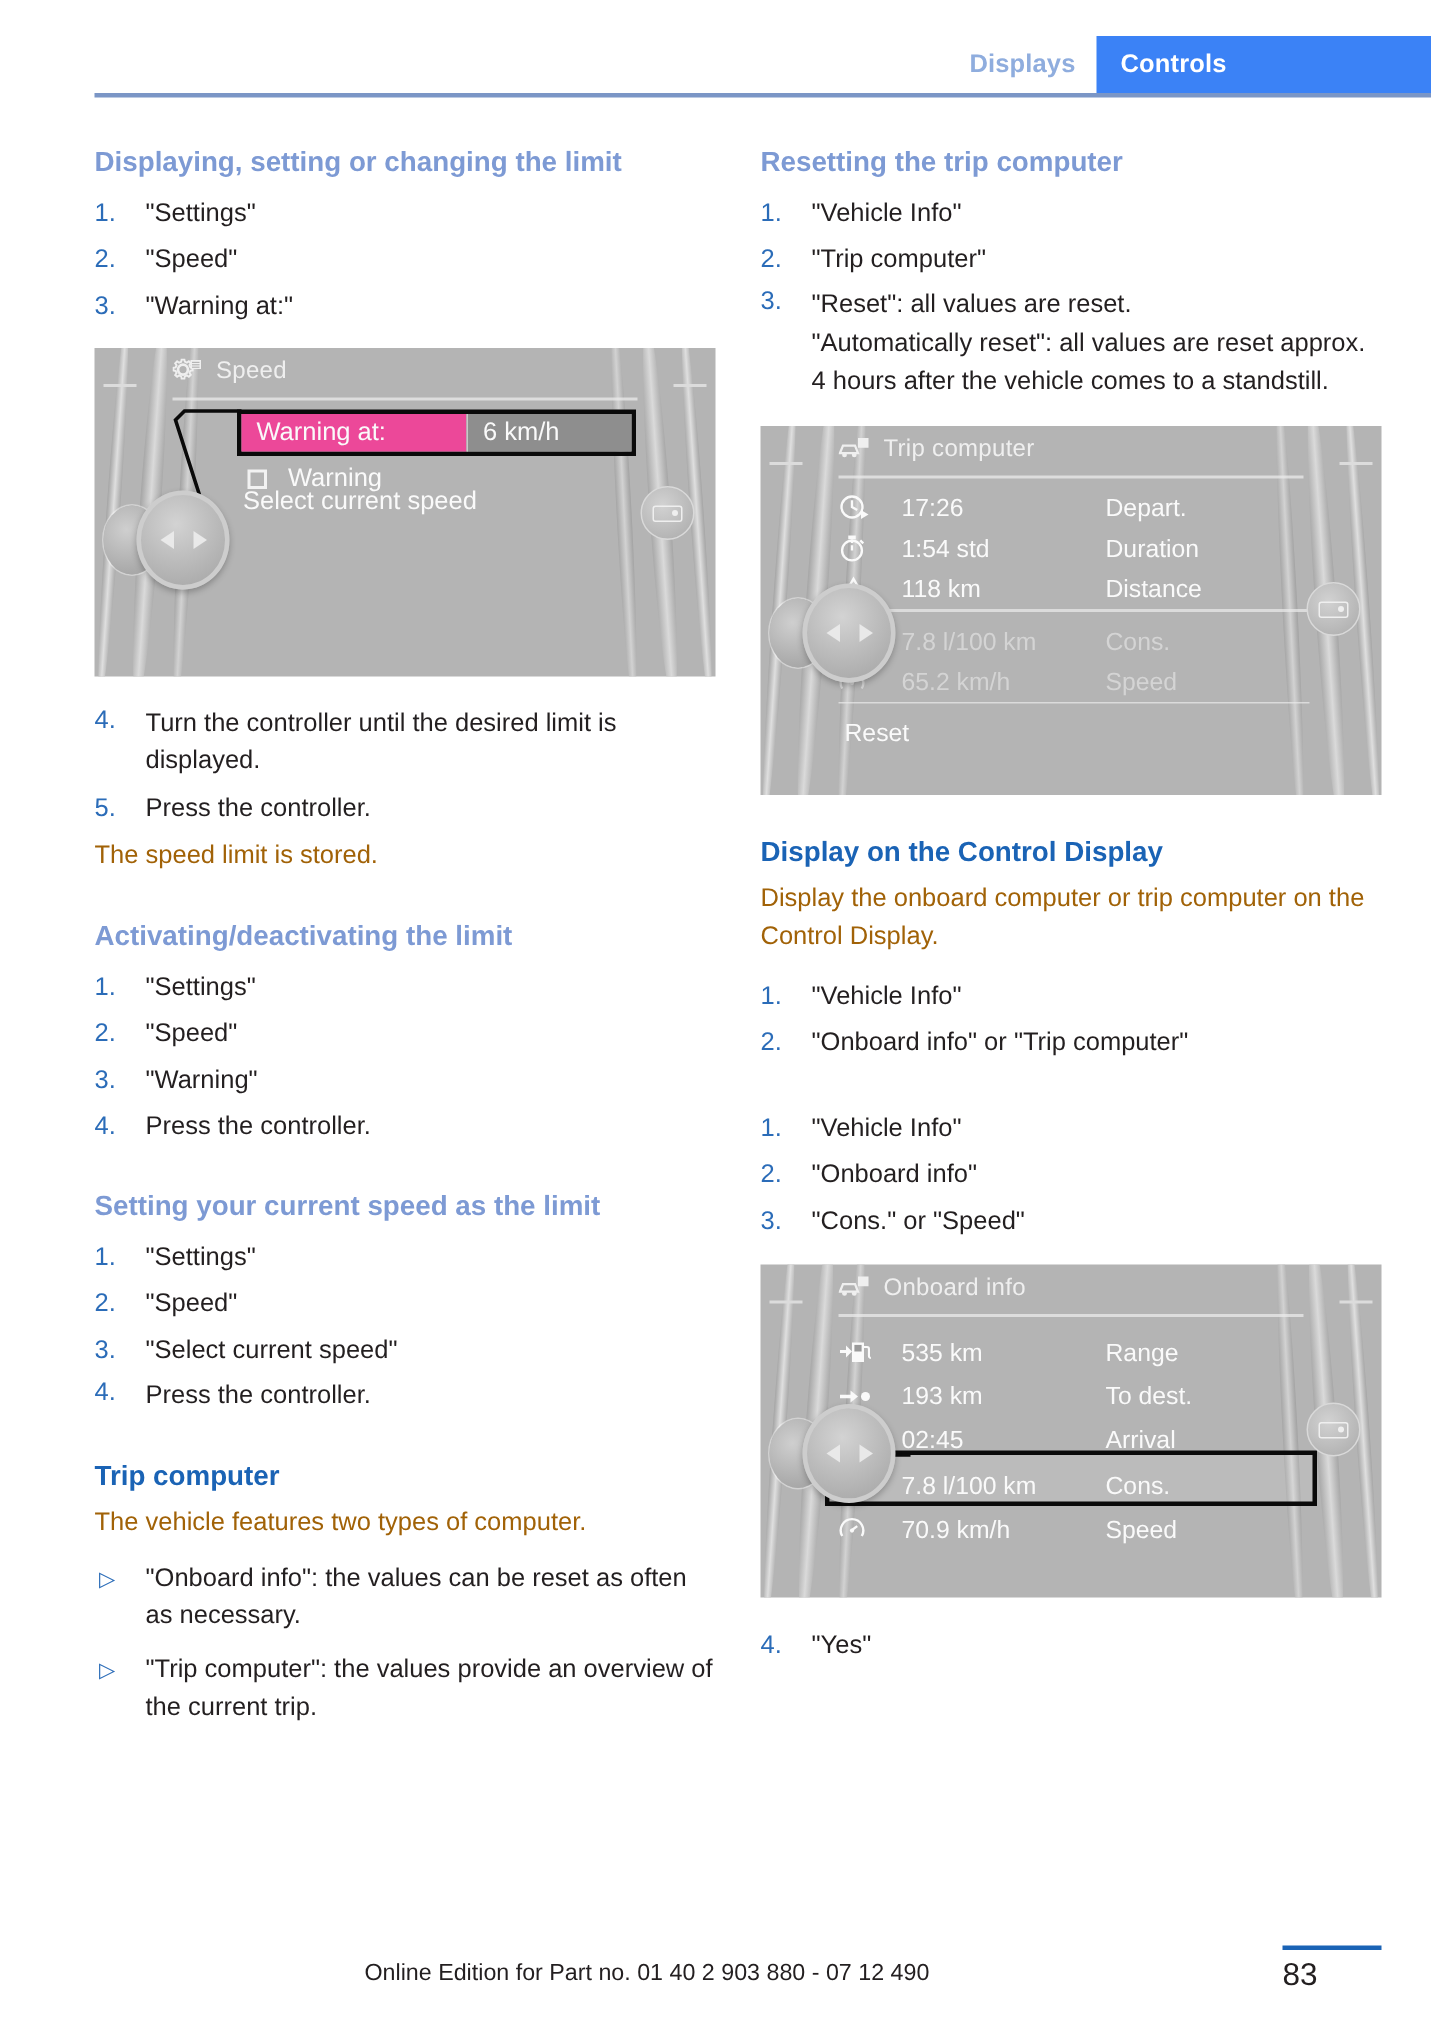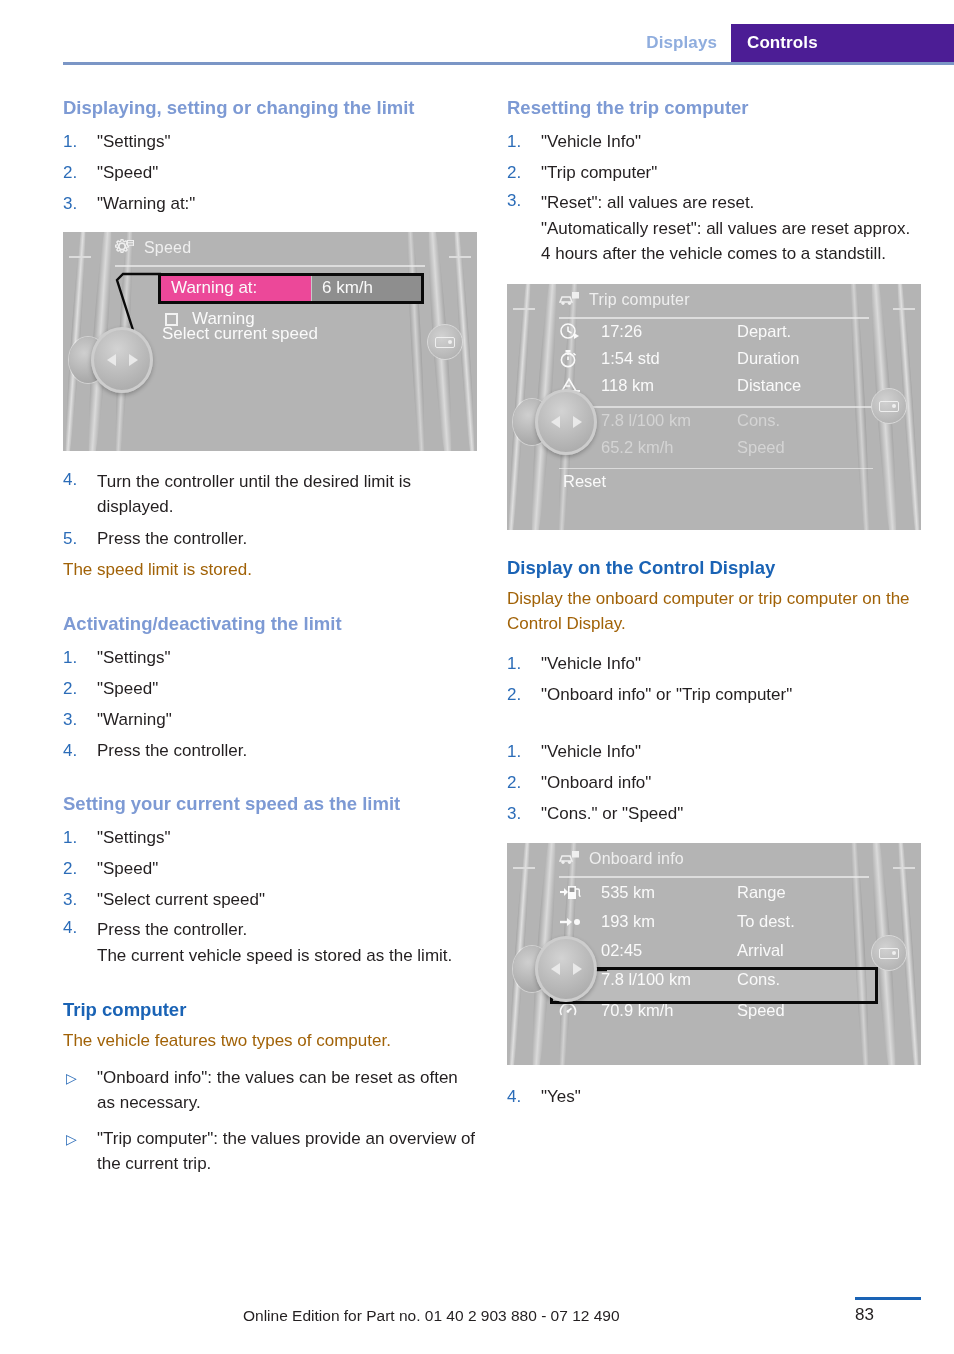--- a/index.html
+++ b/index.html
@@ -10,21 +10,21 @@
     -webkit-font-smoothing: antialiased;
   }
   .page { position: relative; width: 954px; height: 1354px; overflow: hidden; }
 
   
   .header { position: absolute; left: 0; top: 0; width: 954px; height: 66px; }
   .tabstrip { position: absolute; right: 0; top: 24px; height: 38px; display: flex; align-items: stretch; }
   .tab { display: flex; align-items: center; justify-content: center;
          font-size: 17px; font-weight: bold; letter-spacing: .1px; }
   .tab-inactive { color: #8fadde; padding: 0 14px 0 14px; }
-  .tab-active { color: #ffffff; background: #4c1d95; padding: 0 16px; min-width: 223px; justify-content: flex-start; }
+  .tab-active { color: #ffffff; background: #3b82f6; padding: 0 16px; min-width: 223px; justify-content: flex-start; }
   .header-rule { position: absolute; left: 63px; top: 62px; width: 891px; height: 3px; background: #7b96c6; }
 
   
   .col { position: absolute; top: 96px; width: 416px; }
   .col-left  { left: 63px; }
   .col-right { left: 507px; }
 
   h2.sec {
     color: #7d9ad4;
     font-size: 18.5px;
@@ -80,21 +80,21 @@
   .knob .tri.r { border-left: 9px solid #e9e9e9; }
 
   .side-btn { position: absolute; right: 14px; width: 36px; height: 36px; border-radius: 50%;
               background: radial-gradient(circle at 40% 35%, #d2d2d2, #b0b0b0 85%);
               border: 1.5px solid #d9d9d9; display: flex; align-items: center; justify-content: center; }
   .side-btn .glyph { width: 20px; height: 11px; border: 1.6px solid #efefef; border-radius: 2px; position: relative; }
   .side-btn .glyph:after { content:''; position:absolute; right:2px; top:2px; width:4px; height:4px; border-radius:50%; background:#efefef; }
 
   
   .rows { position: absolute; left: 52px; top: 40px; width: 314px; }
-  .row { display: flex; align-items: flex-start; height: 27px; color: #fafafa; font-size: 16.5px; }
+  .row { display: flex; align-items: flex-end; height: 27px; color: #fafafa; font-size: 16.5px; }
   .row.dim { color: #d4d4d4; }
   .row .ic { width: 42px; display: flex; align-items: center; justify-content: flex-start; }
   .row .val { width: 136px; }
   .row .lbl { flex: 1; }
   .row-rule { height: 1.5px; background: rgba(235,235,235,.7); margin: 3px 0 3px 0; width: 100%; }
   .row-hl { outline: 3px solid #0a0a0a; background: rgba(255,255,255,.10); box-shadow: 0 0 0 1px rgba(255,255,255,.45); }
 
   .kv { position: absolute; display: flex; border: 3px solid #0a0a0a; }
   .kv .k { background: #ec4899; color: #fafafa; font-size: 17px; padding: 2px 10px 3px; width: 150px; }
   .kv .v { background: #8e8e8e; color: #fafafa; font-size: 17px; padding: 2px 10px 3px; width: 110px; border-left: 1.5px solid #c9c9c9; }
@@ -102,21 +102,21 @@
   .chk { position: absolute; display: flex; align-items: center; gap: 14px; color: #fafafa; font-size: 17px; }
   .chk .box { width: 13px; height: 13px; border: 2.2px solid #f2f2f2; }
   .free-txt { position: absolute; color: #fafafa; font-size: 17px; }
 
   .leader { position: absolute; stroke: #0a0a0a; fill: none; stroke-width: 2.4; }
 
   
   .footer { position: absolute; left: 0; bottom: 0; width: 954px; height: 70px; }
   .footer-text { position: absolute; left: 243px; top: 23px; font-size: 15.5px; color: #231f20; }
   .page-rule { position: absolute; left: 855px; top: 1297px; width: 66px; height: 3px; background: #1a63b5; }
-  .page-num { position: absolute; left: 855px; top: 1305px; font-size: 17px; color: #231f20; }
+  .page-num { position: absolute; left: 855px; top: 1305px; font-size: 21px; color: #231f20; }
 </style>
 </head>
 <body>
 
 <div class="page">
 
   <div class="header">
     <div class="tabstrip">
       <div class="tab tab-inactive">Displays</div>
       <div class="tab tab-active">Controls</div>
@@ -209,21 +209,20 @@
     <div class="spacer-lg"></div>
 
     <h2 class="sec">Setting your current speed as the limit</h2>
     <ol class="steps">
       <li><span class="num">1.</span><span>"Settings"</span></li>
       <li><span class="num">2.</span><span>"Speed"</span></li>
       <li><span class="num">3.</span><span>"Select current speed"</span></li>
       <li class="multi">
         <span class="num">4.</span>
         <span>Press the controller.</span>
-        <span class="sub">The current vehicle speed is stored as the limit.</span>
       </li>
     </ol>
 
     <div class="spacer-lg"></div>
 
     <h2 class="sec dark">Trip computer</h2>
     <div class="para">The vehicle features two types of computer.</div>
     <div class="spacer-sm"></div>
     <ul class="bullets">
       <li><span class="tri">▷</span><span>"Onboard info": the values can be reset as often as necessary.</span></li>

